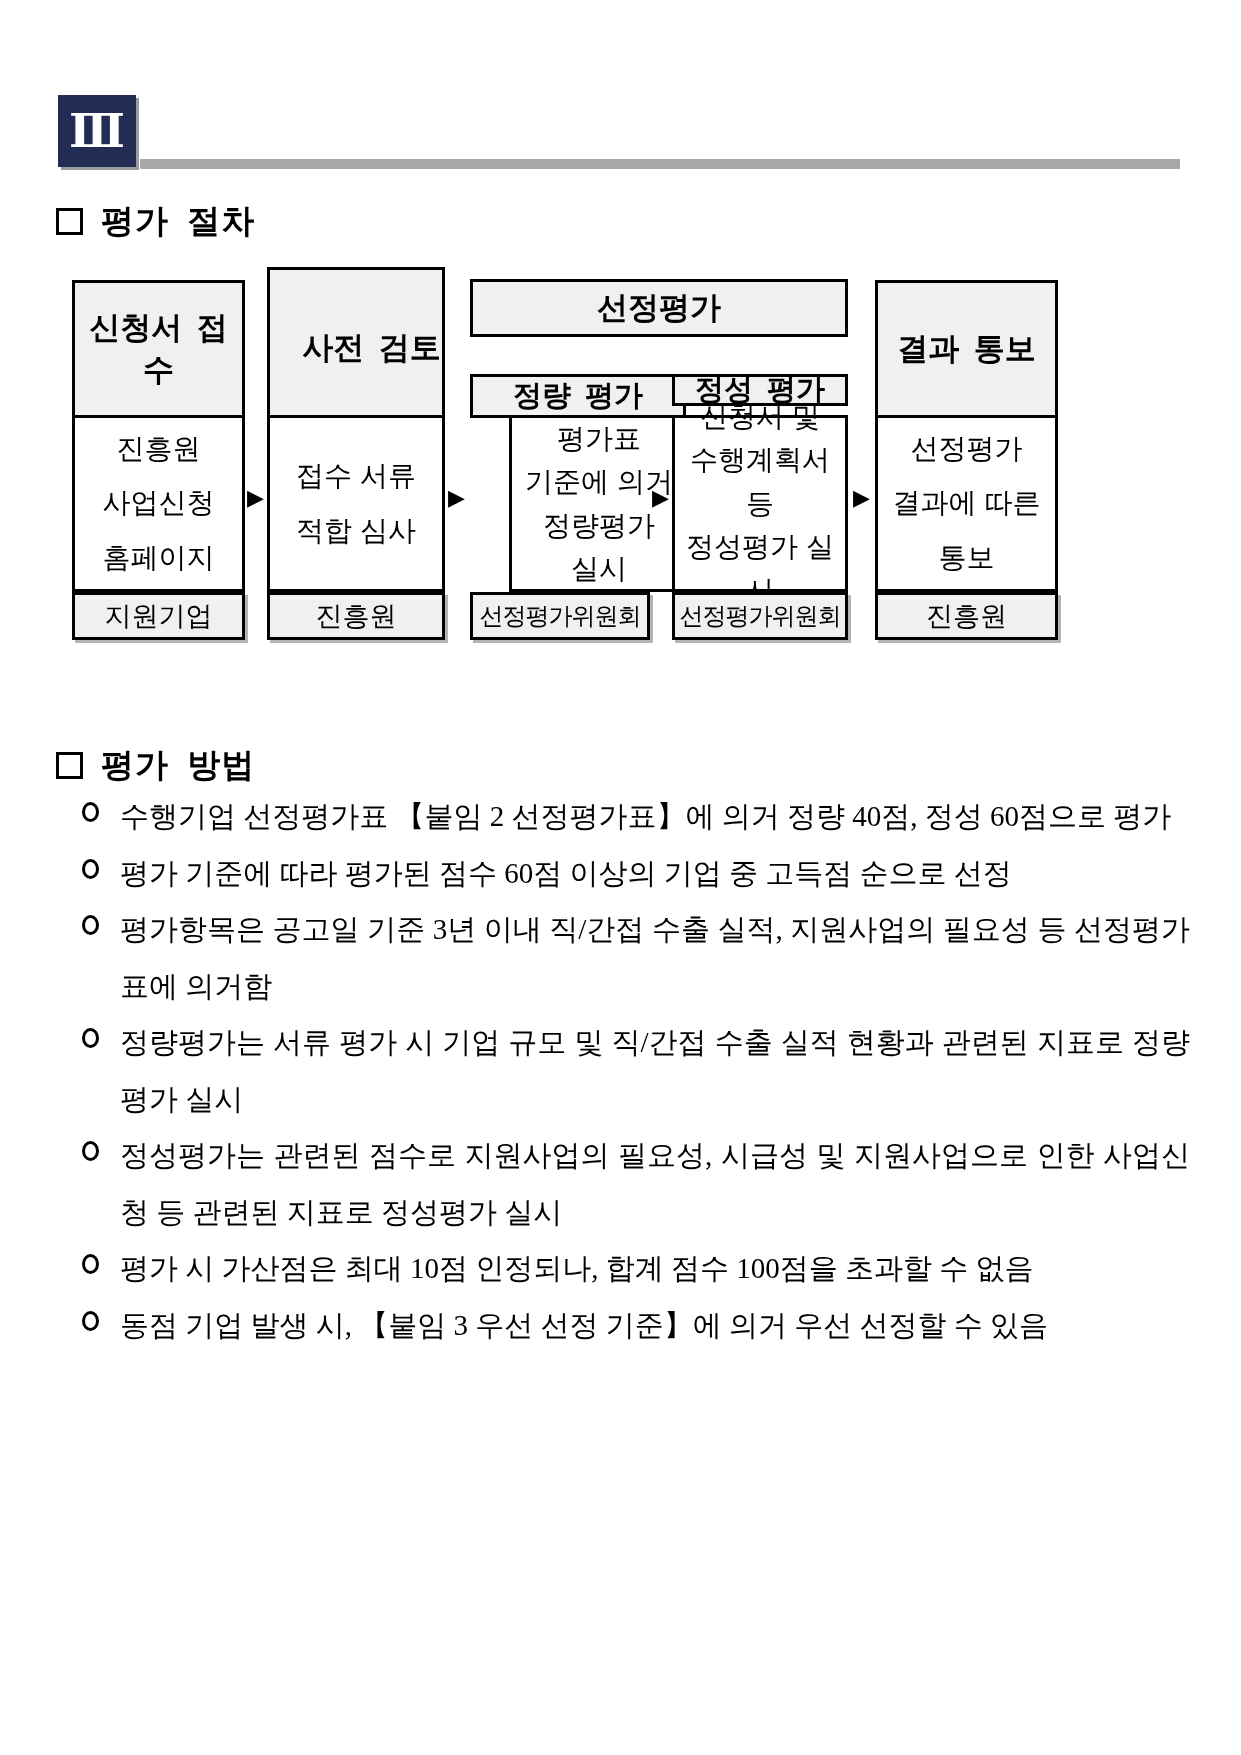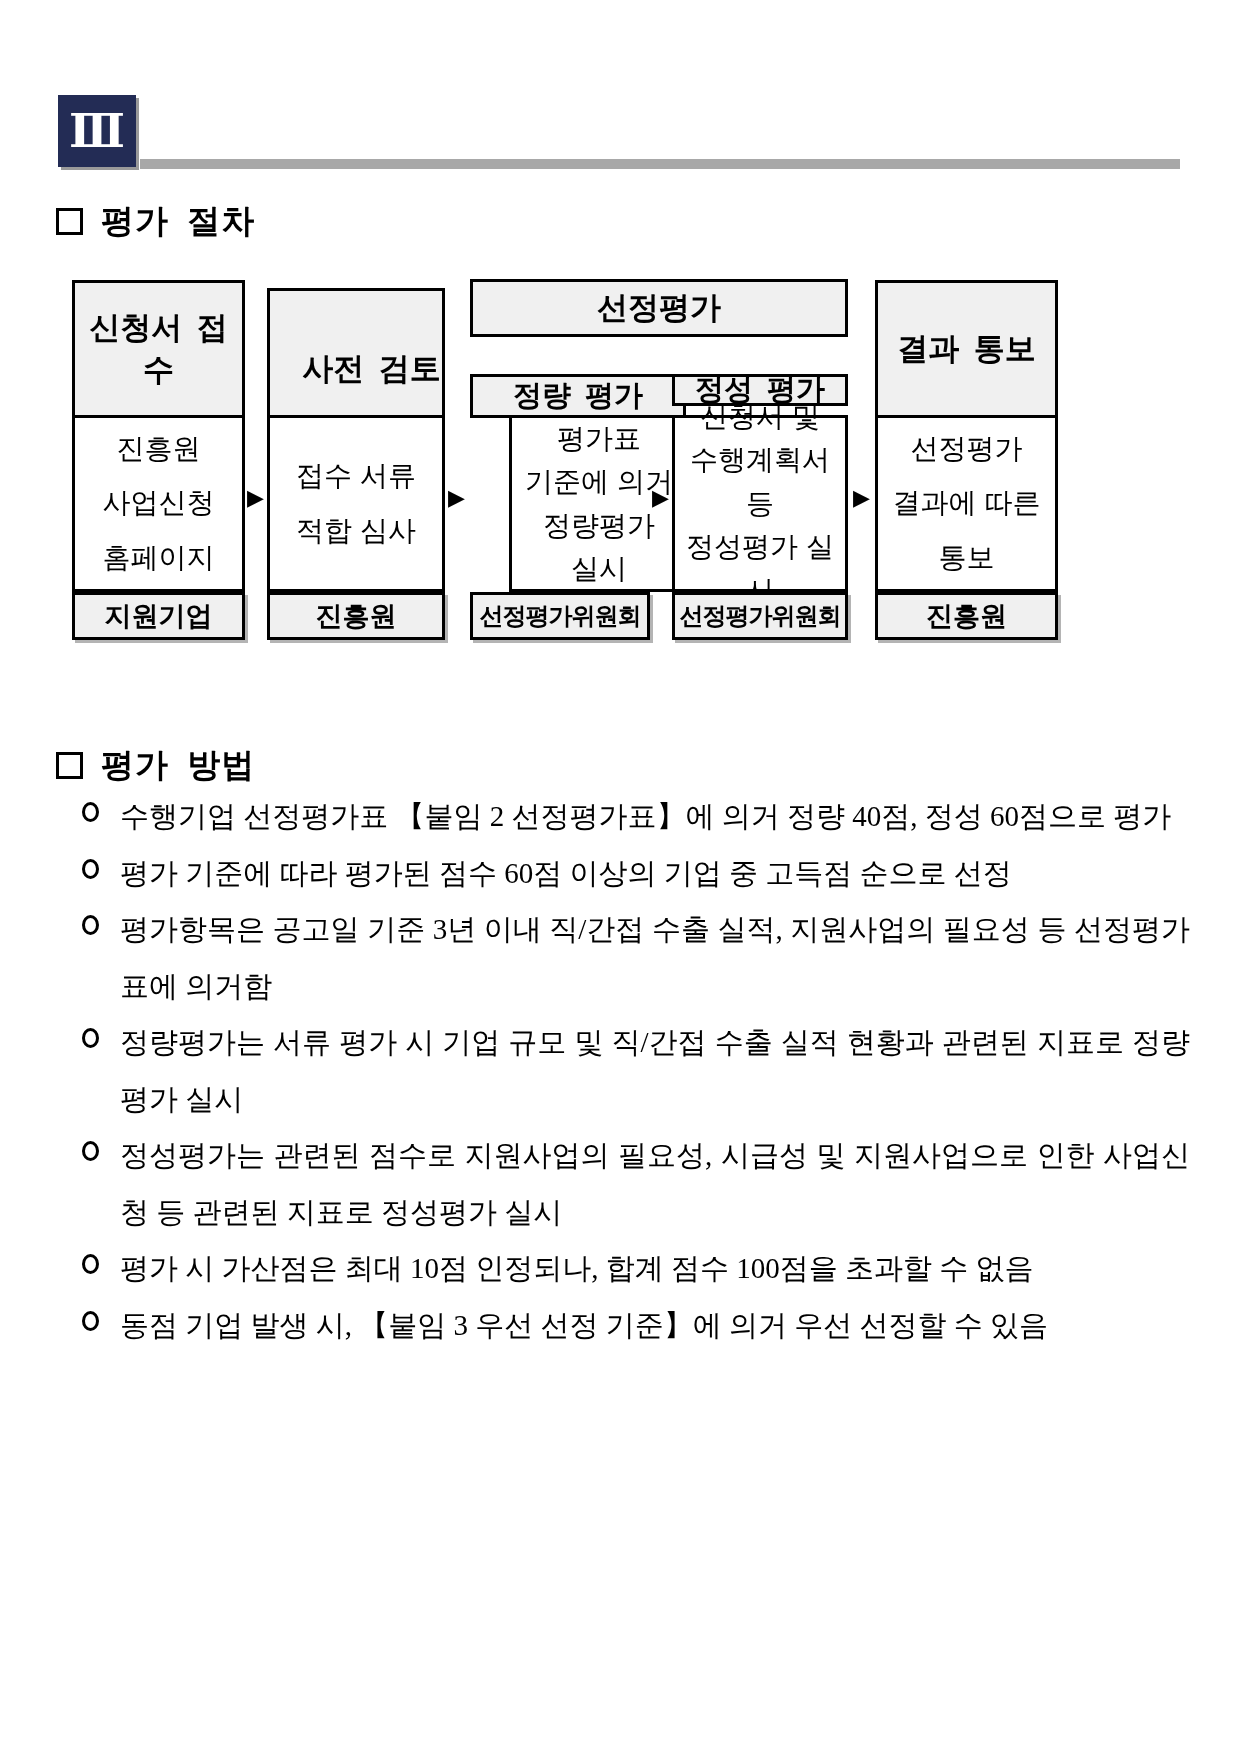--- a/index.html
+++ b/index.html
@@ -54,21 +54,21 @@
     font-size:31px; font-weight:bold; word-spacing:6px; white-space:pre-line;
     text-align:center;
   }
   .bdy {
     display:flex; align-items:center; justify-content:center;
     font-size:28px; line-height:1.95; white-space:pre-line; text-align:center;
   }
   .bdy.tight { line-height:1.55; }
   .ftr {
     display:flex; align-items:center; justify-content:center;
-    font-size:27px; font-weight:bold; white-space:nowrap;
+    font-size:27px; font-weight:normal; white-space:nowrap;
     box-shadow:3px 3px 0 #b4b4b4;
   }
   .ftr.narrowtext { font-size:24px; letter-spacing:-1px; }
   .arrow {
     position:absolute; font-size:22px; line-height:1; color:#000;
     font-family:"DejaVu Sans",sans-serif;
   }
 
   
   .bullet-list {
@@ -101,21 +101,21 @@
   </div>
 
   <div class="flow">
 
     <div class="fbox gray hdr" style="left:72px; top:280px; width:173px; height:138px;">신청서 접수</div>
     <div class="fbox bdy" style="left:72px; top:415px; width:173px; height:177px;">진흥원
 사업신청
 홈페이지</div>
     <div class="fbox gray ftr" style="left:72px; top:592px; width:173px; height:48px;">지원기업</div>
 
-    <div class="fbox gray hdr" style="left:267px; top:288px; width:178px; height:162px;padding-left:31px;">사전 검토</div>
+    <div class="fbox gray hdr" style="left:267px; top:267px; width:178px; height:162px;padding-left:31px;">사전 검토</div>
     <div class="fbox bdy" style="left:267px; top:415px; width:178px; height:177px;">접수 서류
 적합 심사</div>
     <div class="fbox gray ftr" style="left:267px; top:592px; width:178px; height:48px;">진흥원</div>
 
     <div class="fbox gray hdr" style="left:470px; top:279px; width:378px; height:58px;">선정평가</div>
 
     <div class="fbox gray hdr" style="left:470px; top:374px; width:216px; height:44px; font-size:29px;">정량 평가</div>
     <div class="fbox bdy tight" style="left:470px; top:415px; width:180px; height:177px;margin-left:39px;">평가표
 기준에 의거
 정량평가

